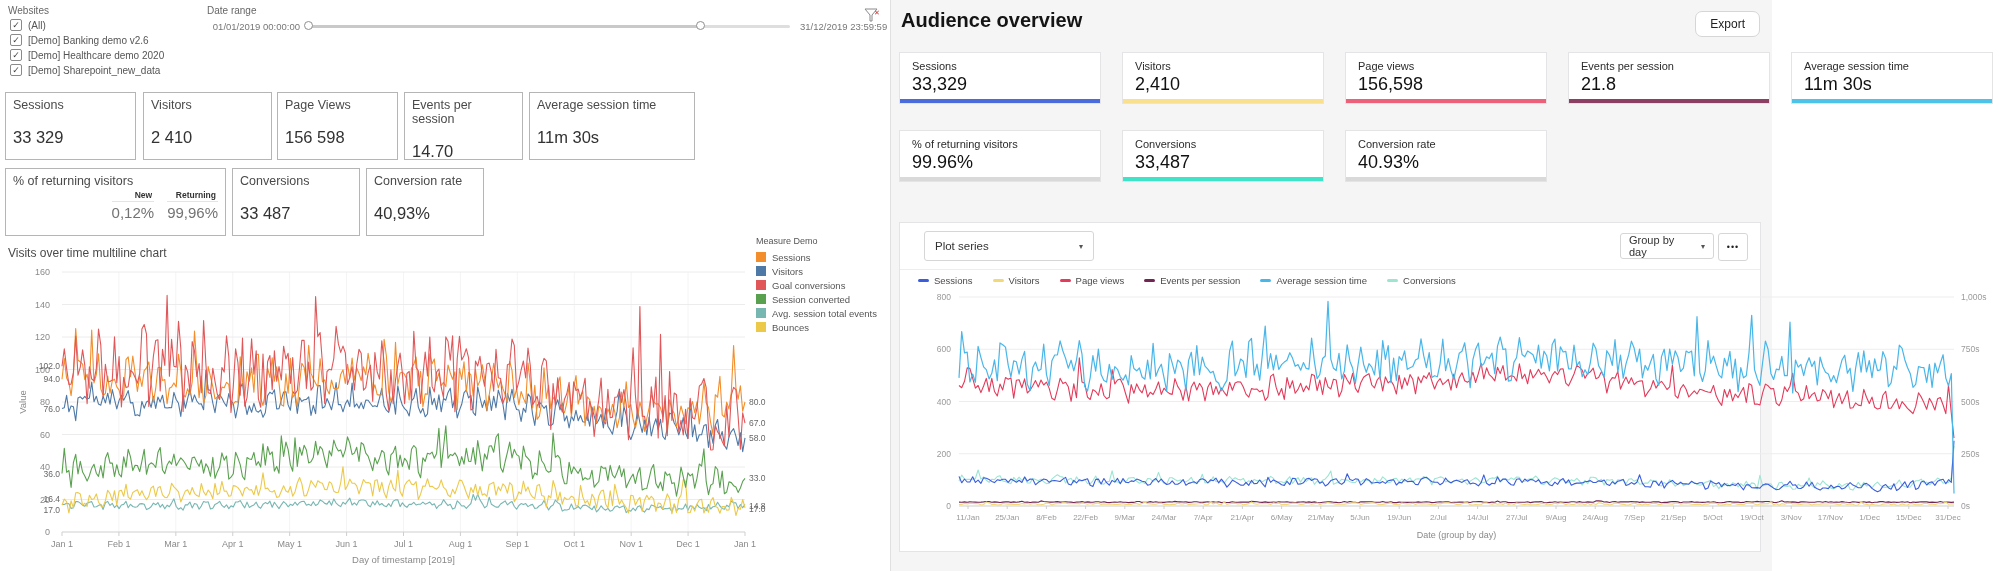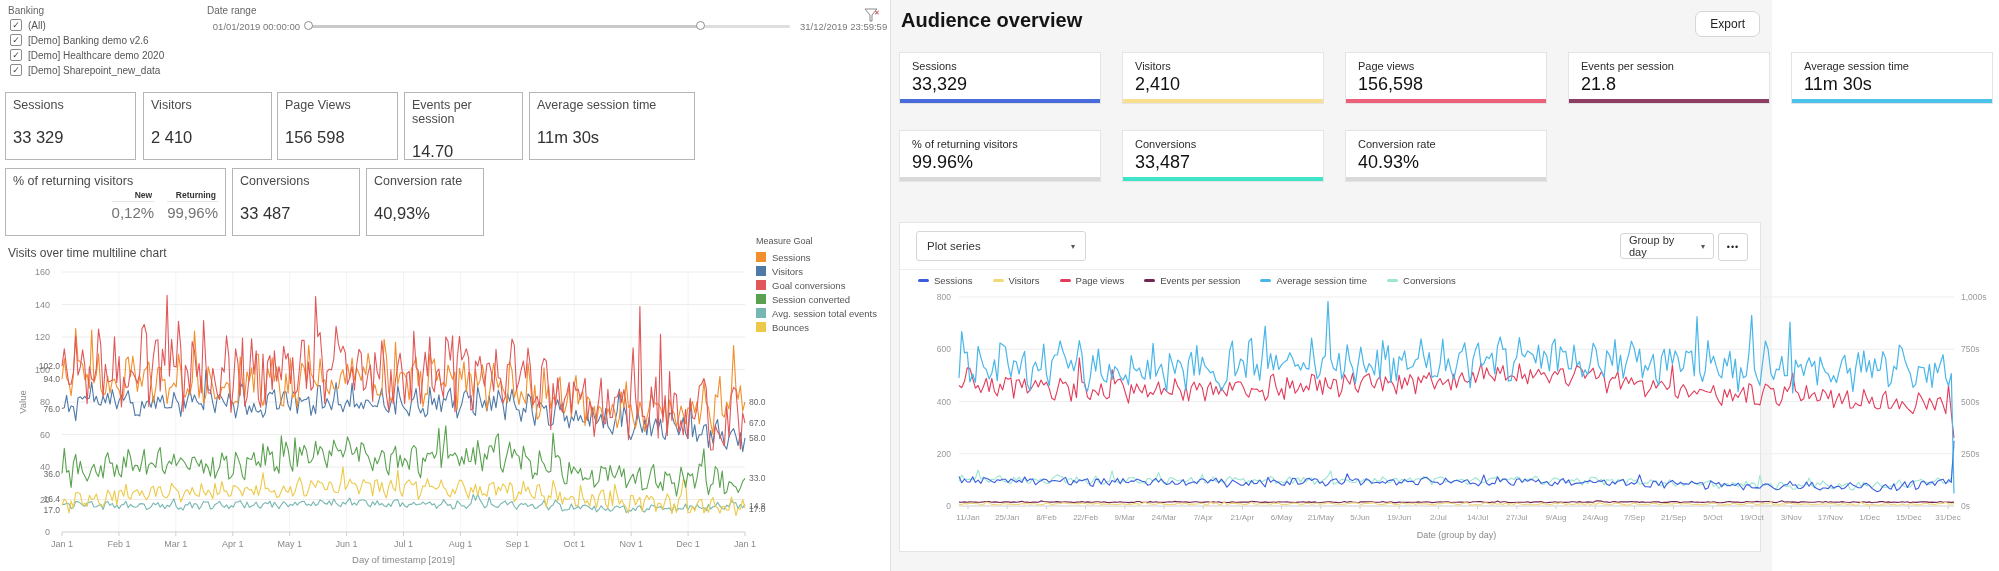--- a/index.html
+++ b/index.html
@@ -66,39 +66,39 @@
         box-sizing:border-box;padding:7px 12px 0;flex:none;}
   .card-label{font-size:11px;color:#2b2b2b;}
   .card-value{font-size:18px;color:#111;margin-top:2px;}
   .card-accent{position:absolute;left:0;right:0;bottom:0;height:4px;background:#d9d9d9;}
 
   .chart-card{position:absolute;left:8px;right:11px;top:222px;height:330px;background:#fff;
               border:1px solid #e4e4e7;box-sizing:border-box;}
   .cc-toolbar{position:absolute;left:0;right:0;top:0;height:46px;border-bottom:1px solid #ededed;}
   .sel{position:absolute;background:#fff;border:1px solid #d6d6d6;border-radius:3px;
        display:flex;align-items:center;justify-content:space-between;cursor:pointer;box-sizing:border-box;}
-  .sel-plot{left:16px;top:8px;width:170px;height:30px;padding:0 10px;font-size:11.5px;color:#333;gap:18px;}
+  .sel-plot{left:24px;top:8px;width:170px;height:30px;padding:0 10px;font-size:11.5px;color:#333;gap:18px;}
   .sel-group{right:46px;top:10px;width:94px;height:26px;padding:0 8px;font-size:11px;color:#333;}
   .sel .chev{color:#555;font-size:8px;margin-left:8px;}
   .more-btn{position:absolute;right:12px;top:10px;width:28px;height:26px;background:#fff;
             border:1px solid #d6d6d6;border-radius:3px;font-size:9px;letter-spacing:1px;
             color:#222;display:flex;align-items:center;justify-content:center;cursor:pointer;}
   .rl-row{position:absolute;left:18px;top:52px;display:flex;align-items:center;}
   .rl-item{display:flex;align-items:center;margin-right:20px;cursor:pointer;}
   .rl-dash{width:11px;height:3px;border-radius:2px;margin-right:5px;flex:none;}
   .rl-label{font-size:9.5px;color:#4a4a4a;white-space:nowrap;}
   #right-chart{position:absolute;left:8px;top:62px;overflow:visible;}
 </style>
 </head>
 <body>
 
 <div id="screen">
 
   <div class="left-panel">
-    <div class="flt-label pos-websites">Banking</div>
+    <div class="flt-label pos-websites">Websites</div>
     <div class="web-list" id="websites-list">
         <div class="web-item">
           <span class="cbx">✓</span>
           <span class="lbl">(All)</span>
         </div>
         <div class="web-item">
           <span class="cbx">✓</span>
           <span class="lbl">[Demo] Banking demo v2.6</span>
         </div>
         <div class="web-item">
@@ -245,21 +245,21 @@
         <text x="735" y="160.125" text-anchor="start" font-size="8.5" fill="#666" font-family="Liberation Sans, sans-serif">67.0</text>
         <text x="46" y="210.5" text-anchor="end" font-size="8.5" fill="#666" font-family="Liberation Sans, sans-serif">36.0</text>
         <text x="735" y="215.375" text-anchor="start" font-size="8.5" fill="#666" font-family="Liberation Sans, sans-serif">33.0</text>
         <text x="46" y="247.375" text-anchor="end" font-size="8.5" fill="#666" font-family="Liberation Sans, sans-serif">17.0</text>
         <text x="735" y="246.375" text-anchor="start" font-size="8.5" fill="#666" font-family="Liberation Sans, sans-serif">17.0</text>
         <text x="46" y="236.35" text-anchor="end" font-size="8.5" fill="#666" font-family="Liberation Sans, sans-serif">16.4</text>
         <text x="735" y="242.95" text-anchor="start" font-size="8.5" fill="#666" font-family="Liberation Sans, sans-serif">14.8</text>
       </svg>
 
     <div class="tableau-legend">
-      <div class="tl-title">Measure Goal</div>
+      <div class="tl-title">Measure Demo</div>
       <div id="left-legend-items">
           <div class="tl-item">
             <span class="tl-swatch" style="background: rgb(242, 142, 43);"></span>
             <span class="tl-label">Sessions</span>
           </div>
           <div class="tl-item">
             <span class="tl-swatch" style="background: rgb(78, 121, 167);"></span>
             <span class="tl-label">Visitors</span>
           </div>
           <div class="tl-item">

